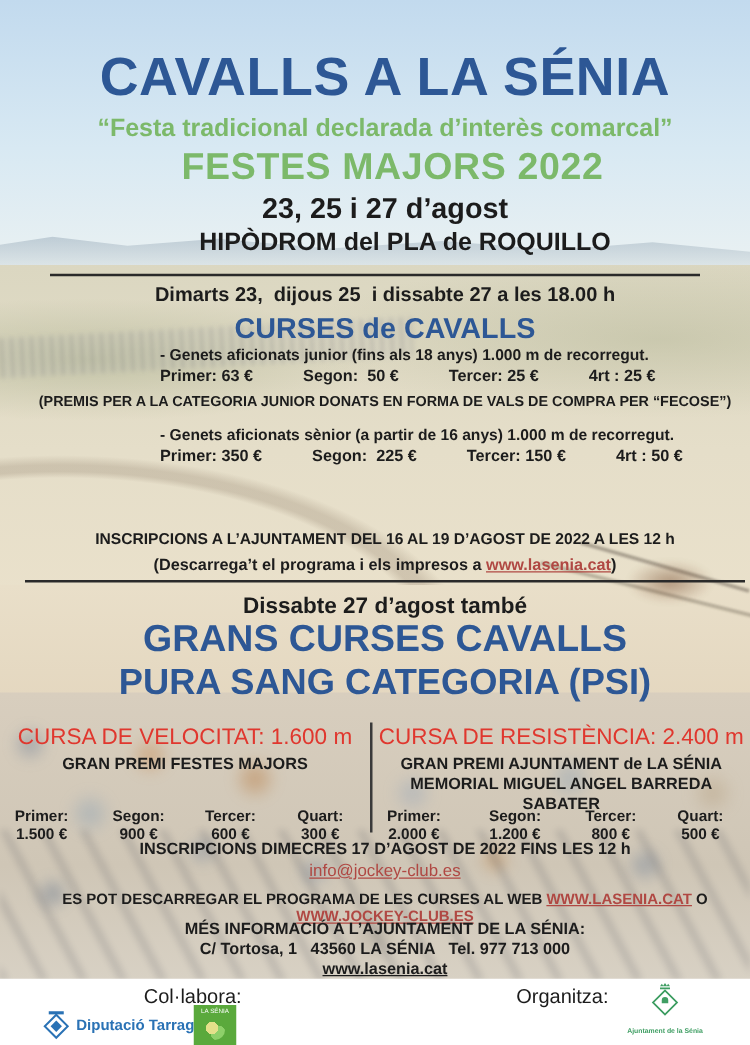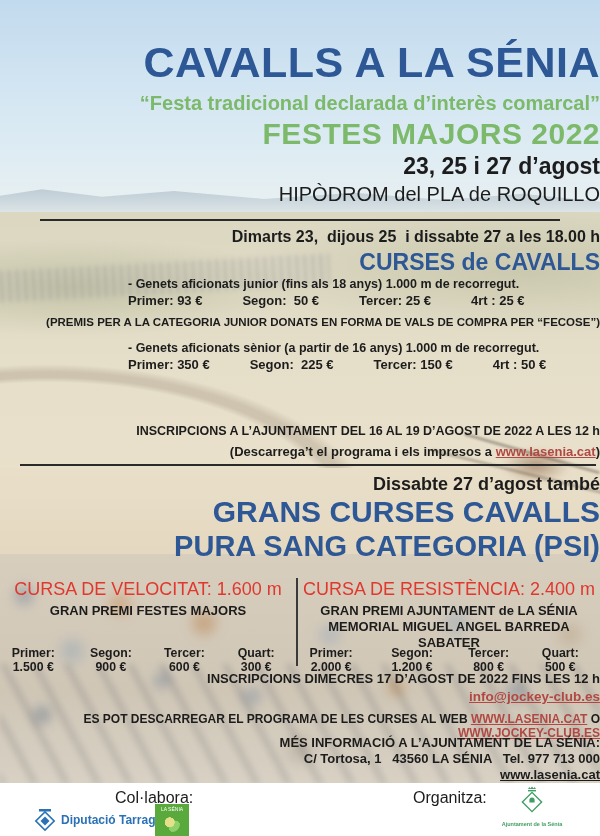--- a/index.html
+++ b/index.html
@@ -36,32 +36,32 @@
     radial-gradient(circle 24px at 55% 35%,#9aa8ba,transparent 70%),
     radial-gradient(circle 20px at 66% 58%,#c08a52,transparent 70%),
     radial-gradient(circle 26px at 76% 30%,#8fa3b5,transparent 70%),
     radial-gradient(circle 22px at 86% 60%,#6f7f95,transparent 70%),
     radial-gradient(circle 26px at 95% 35%,#b7a284,transparent 70%),
     radial-gradient(circle 30px at 50% 85%,#a9a193,transparent 70%);}
   .bg-crowd .shadows{position:absolute;inset:auto 0 0 0;height:120px;filter:blur(3px);opacity:.32;
     background:repeating-linear-gradient(62deg,rgba(55,58,72,.5) 0 6px,transparent 6px 28px);}
   .bg-footer{top:783px;height:53px;background:#ffffff;}
   
-  .t{position:absolute;left:16px;right:0;text-align:right;color:#1c1c1c;line-height:1.15;}
+  .t{position:absolute;left:16px;right:0;text-align:center;color:#1c1c1c;line-height:1.15;}
   .pre{white-space:pre-wrap;}
   .blue{color:var(--title-blue,#2d5795);}
   .green{color:var(--green,#7cb96a);}
   .red{color:var(--red,#e0372e);}
   .lnk{color:var(--link-maroon,#b04843);text-decoration:underline;cursor:pointer;}
   .lnk-dark{color:#1c1c1c;text-decoration:underline;cursor:pointer;}
   .title{top:38px;font-size:43px;font-weight:bold;letter-spacing:.5px;}
   .tagline{top:92px;font-size:20px;font-weight:bold;}
   .festes{top:117px;font-size:30px;font-weight:bold;letter-spacing:.5px;padding-left:12px;}
   .dates{top:153px;font-size:23px;font-weight:bold;}
-  .venue{top:183px;font-size:20px;font-weight:normal;margin-left:32px;}
+  .venue{top:183px;font-size:20px;font-weight:bold;margin-left:32px;}
   .hr1{position:absolute;top:219px;left:40px;width:520px;height:2px;background:#2a2a2a;}
   .schedule{top:228px;font-size:16px;font-weight:bold;}
   .curses-head{top:249px;font-size:23px;font-weight:bold;}
   .cat{position:absolute;left:128px;right:40px;text-align:left;color:#1c1c1c;}
   .cat .desc{font-size:12.5px;font-weight:600;}
   .cat .prizes{display:flex;gap:40px;font-size:13px;font-weight:bold;margin-top:2px;}
   .cat1{top:277px;} .cat2{top:341px;} .cat3{top:378px;}
   .jnote{top:316px;font-size:11.5px;font-weight:bold;}
   .insc1{top:424px;font-size:12.5px;font-weight:bold;}
   .dl1{top:445px;font-size:13px;font-weight:600;}
@@ -70,21 +70,21 @@
   .grans1{top:495px;font-size:30px;font-weight:bold;}
   .grans2{top:530px;font-size:29px;font-weight:bold;}
   .vdiv{position:absolute;top:578px;left:296px;width:2px;height:88px;background:#3a3a3a;}
   .col-l{position:absolute;top:580px;left:4px;width:288px;text-align:center;}
   .col-r{position:absolute;top:580px;left:302px;width:294px;text-align:center;}
   .cursa-head{font-size:18px;font-weight:normal;line-height:1.1;}
   .premi{font-size:13px;font-weight:bold;color:#1c1c1c;margin-top:3px;line-height:1.25;}
   .gprizes{position:absolute;top:66px;left:0;right:12px;display:flex;justify-content:center;gap:23px;
     font-size:12.3px;font-weight:bold;color:#1c1c1c;white-space:pre-wrap;}
   .insc2{top:672px;font-size:13px;font-weight:bold;}
-  .email-row{top:689px;font-size:13.5px;font-weight:700;}
+  .email-row{top:689px;font-size:13.5px;font-weight:400;}
   .dl2{top:713px;font-size:12px;font-weight:bold;}
   .info1{top:736px;font-size:13px;font-weight:bold;}
   .info2{top:752px;font-size:13px;font-weight:bold;}
   .web{top:768px;font-size:13px;font-weight:bold;}
   
   .f-label{position:absolute;top:789px;font-size:16px;color:#1c1c1c;}
   .f-collabora{left:115px;} .f-organitza{left:413px;}
   .logo-dipu{position:absolute;top:808px;left:34px;display:flex;align-items:center;gap:5px;}
   .logo-dipu .txt{font-size:12px;font-weight:bold;color:#2a72b5;}
   .logo-senia{position:absolute;top:804px;left:155px;width:34px;height:34px;background:#5aa93c;
@@ -120,21 +120,21 @@
   <div class="t dates">23, 25 i 27 d’agost</div>
   <div class="t venue">HIPÒDROM del PLA de ROQUILLO</div>
   <div class="hr1"></div>
 
   <div class="t schedule pre">Dimarts 23,  dijous 25  i dissabte 27 a les 18.00 h</div>
   <div class="t curses-head blue">CURSES de CAVALLS</div>
 
   <div class="cat cat1">
     <div class="desc">- Genets aficionats junior (fins als 18 anys) 1.000 m de recorregut.</div>
     <div class="prizes">
-      <span class="pre">Primer: 93 €</span>
+      <span class="pre">Primer: 63 €</span>
       <span class="pre">Segon:  50 €</span>
       <span class="pre">Tercer: 25 €</span>
       <span class="pre">4rt : 25 €</span>
     </div>
   </div>
 
   <div class="t jnote">(PREMIS PER A LA CATEGORIA JUNIOR DONATS EN FORMA DE VALS DE COMPRA PER “FECOSE”)</div>
 
   <div class="cat cat2">
     <div class="desc">- Genets aficionats sènior (a partir de 16 anys) 1.000 m de recorregut.</div>

